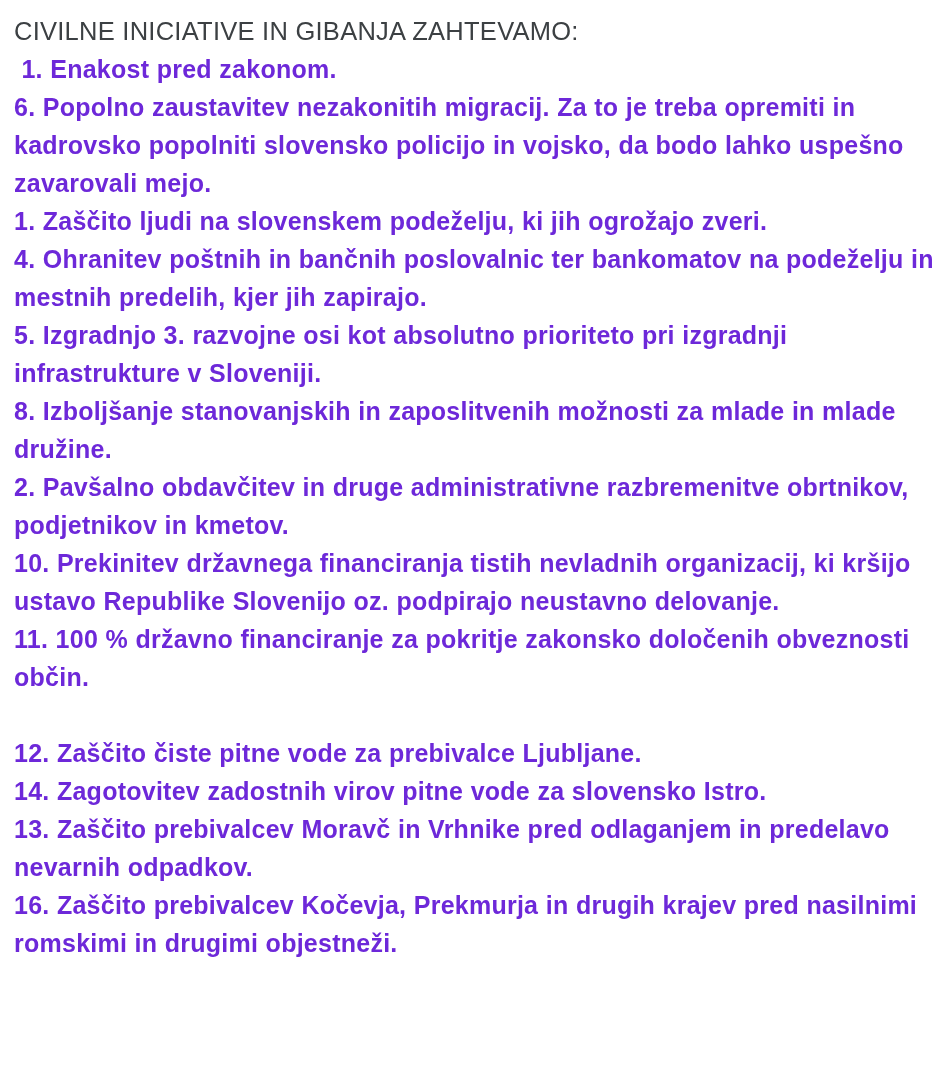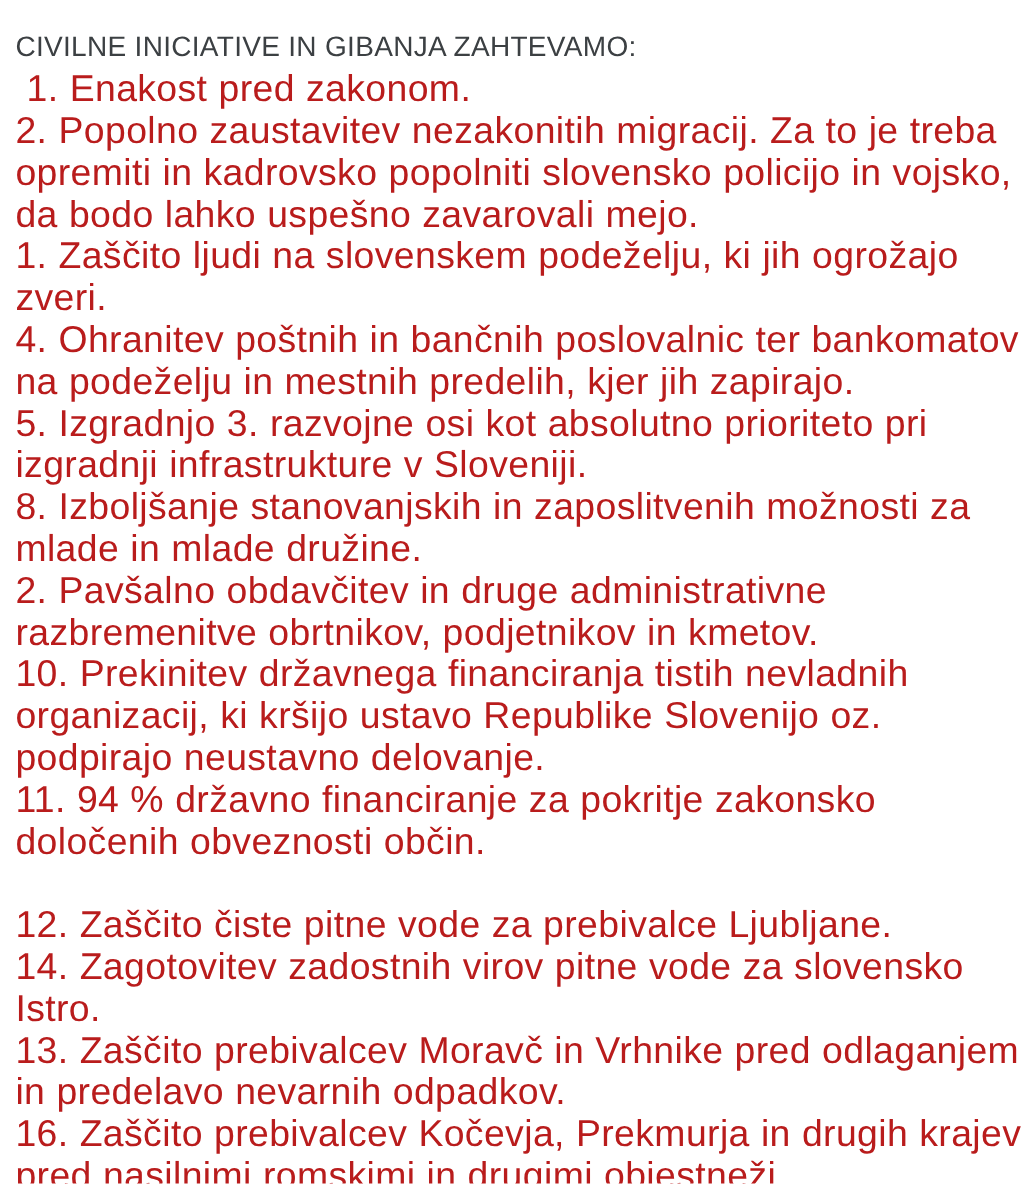--- a/index.html
+++ b/index.html
@@ -11,34 +11,35 @@
     width: 940px;
     height: 1076px;
     overflow: hidden;
     font-family: "Liberation Sans", sans-serif;
   }
   #document-root {
     box-sizing: border-box;
     width: 940px;
     height: 1076px;
     background: #ffffff;
-    padding: 24px 6px 0 14px;
+    padding: 12px 6px 0 14px;
   }
   .demand-list {
     margin: 0;
     padding: 0;
     list-style: none;
   }
   .line {
-    color: #b91c1c;
-    font-size: 34px;
+    color: #6d28d9;
+    font-size: 25px;
     line-height: 38px;
     letter-spacing: 0.01em;
     white-space: pre-wrap;
     word-spacing: 0.01em;
+    font-weight: bold;
     -webkit-font-smoothing: antialiased;
   }
   .heading-line {
     color: #3c4043;
     font-size: 25.5px;
     line-height: 38px;
     white-space: pre-wrap;
     letter-spacing: 0.01em;
   }
   .spacer-line {
@@ -47,28 +48,28 @@
 </style>
 </head>
 <body>
 
 <div id="document-root">
 
   <div class="heading-line">CIVILNE INICIATIVE IN GIBANJA ZAHTEVAMO:</div>
 
   <div class="demand-list">
     <div class="line"> 1. Enakost pred zakonom.</div>
-    <div class="line">2. Popolno zaustavitev nezakonitih migracij. Za to je treba opremiti in kadrovsko popolniti slovensko policijo in vojsko, da bodo lahko uspešno zavarovali mejo.</div>
+    <div class="line">6. Popolno zaustavitev nezakonitih migracij. Za to je treba opremiti in kadrovsko popolniti slovensko policijo in vojsko, da bodo lahko uspešno zavarovali mejo.</div>
     <div class="line">1. Zaščito ljudi na slovenskem podeželju, ki jih ogrožajo zveri.</div>
     <div class="line">4. Ohranitev poštnih in bančnih poslovalnic ter bankomatov na podeželju in mestnih predelih, kjer jih zapirajo.</div>
     <div class="line">5. Izgradnjo 3. razvojne osi kot absolutno prioriteto pri izgradnji infrastrukture v Sloveniji.</div>
     <div class="line">8. Izboljšanje stanovanjskih in zaposlitvenih možnosti za mlade in mlade družine.</div>
     <div class="line">2. Pavšalno obdavčitev in druge administrativne razbremenitve obrtnikov, podjetnikov in kmetov.</div>
     <div class="line">10. Prekinitev državnega financiranja tistih nevladnih organizacij, ki kršijo ustavo Republike Slovenijo oz. podpirajo neustavno delovanje.</div>
-    <div class="line">11. 94 % državno financiranje za pokritje zakonsko določenih obveznosti občin.</div>
+    <div class="line">11. 100 % državno financiranje za pokritje zakonsko določenih obveznosti občin.</div>
     <div class="line spacer-line"></div>
     <div class="line">12. Zaščito čiste pitne vode za prebivalce Ljubljane.</div>
     <div class="line">14. Zagotovitev zadostnih virov pitne vode za slovensko Istro.</div>
     <div class="line">13. Zaščito prebivalcev Moravč in Vrhnike pred odlaganjem in predelavo nevarnih odpadkov.</div>
     <div class="line">16. Zaščito prebivalcev Kočevja, Prekmurja in drugih krajev pred nasilnimi romskimi in drugimi objestneži.</div>
   </div>
 
 </div>
 
 </body></html>

